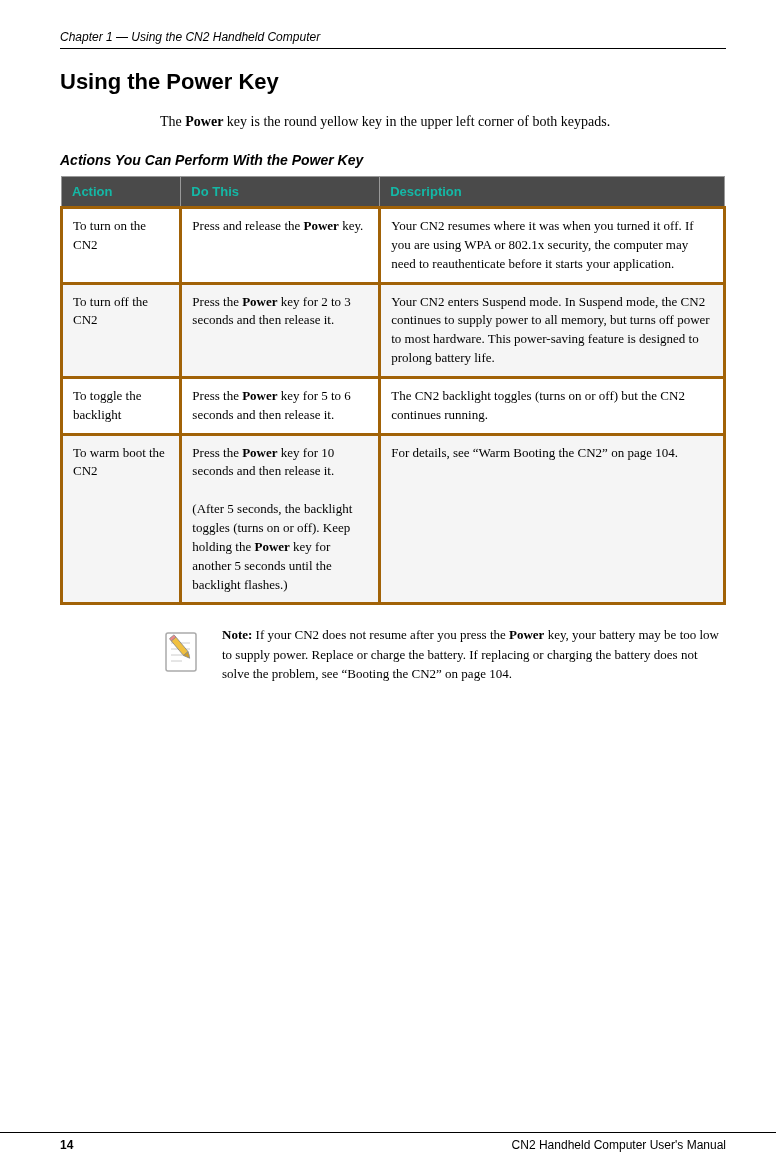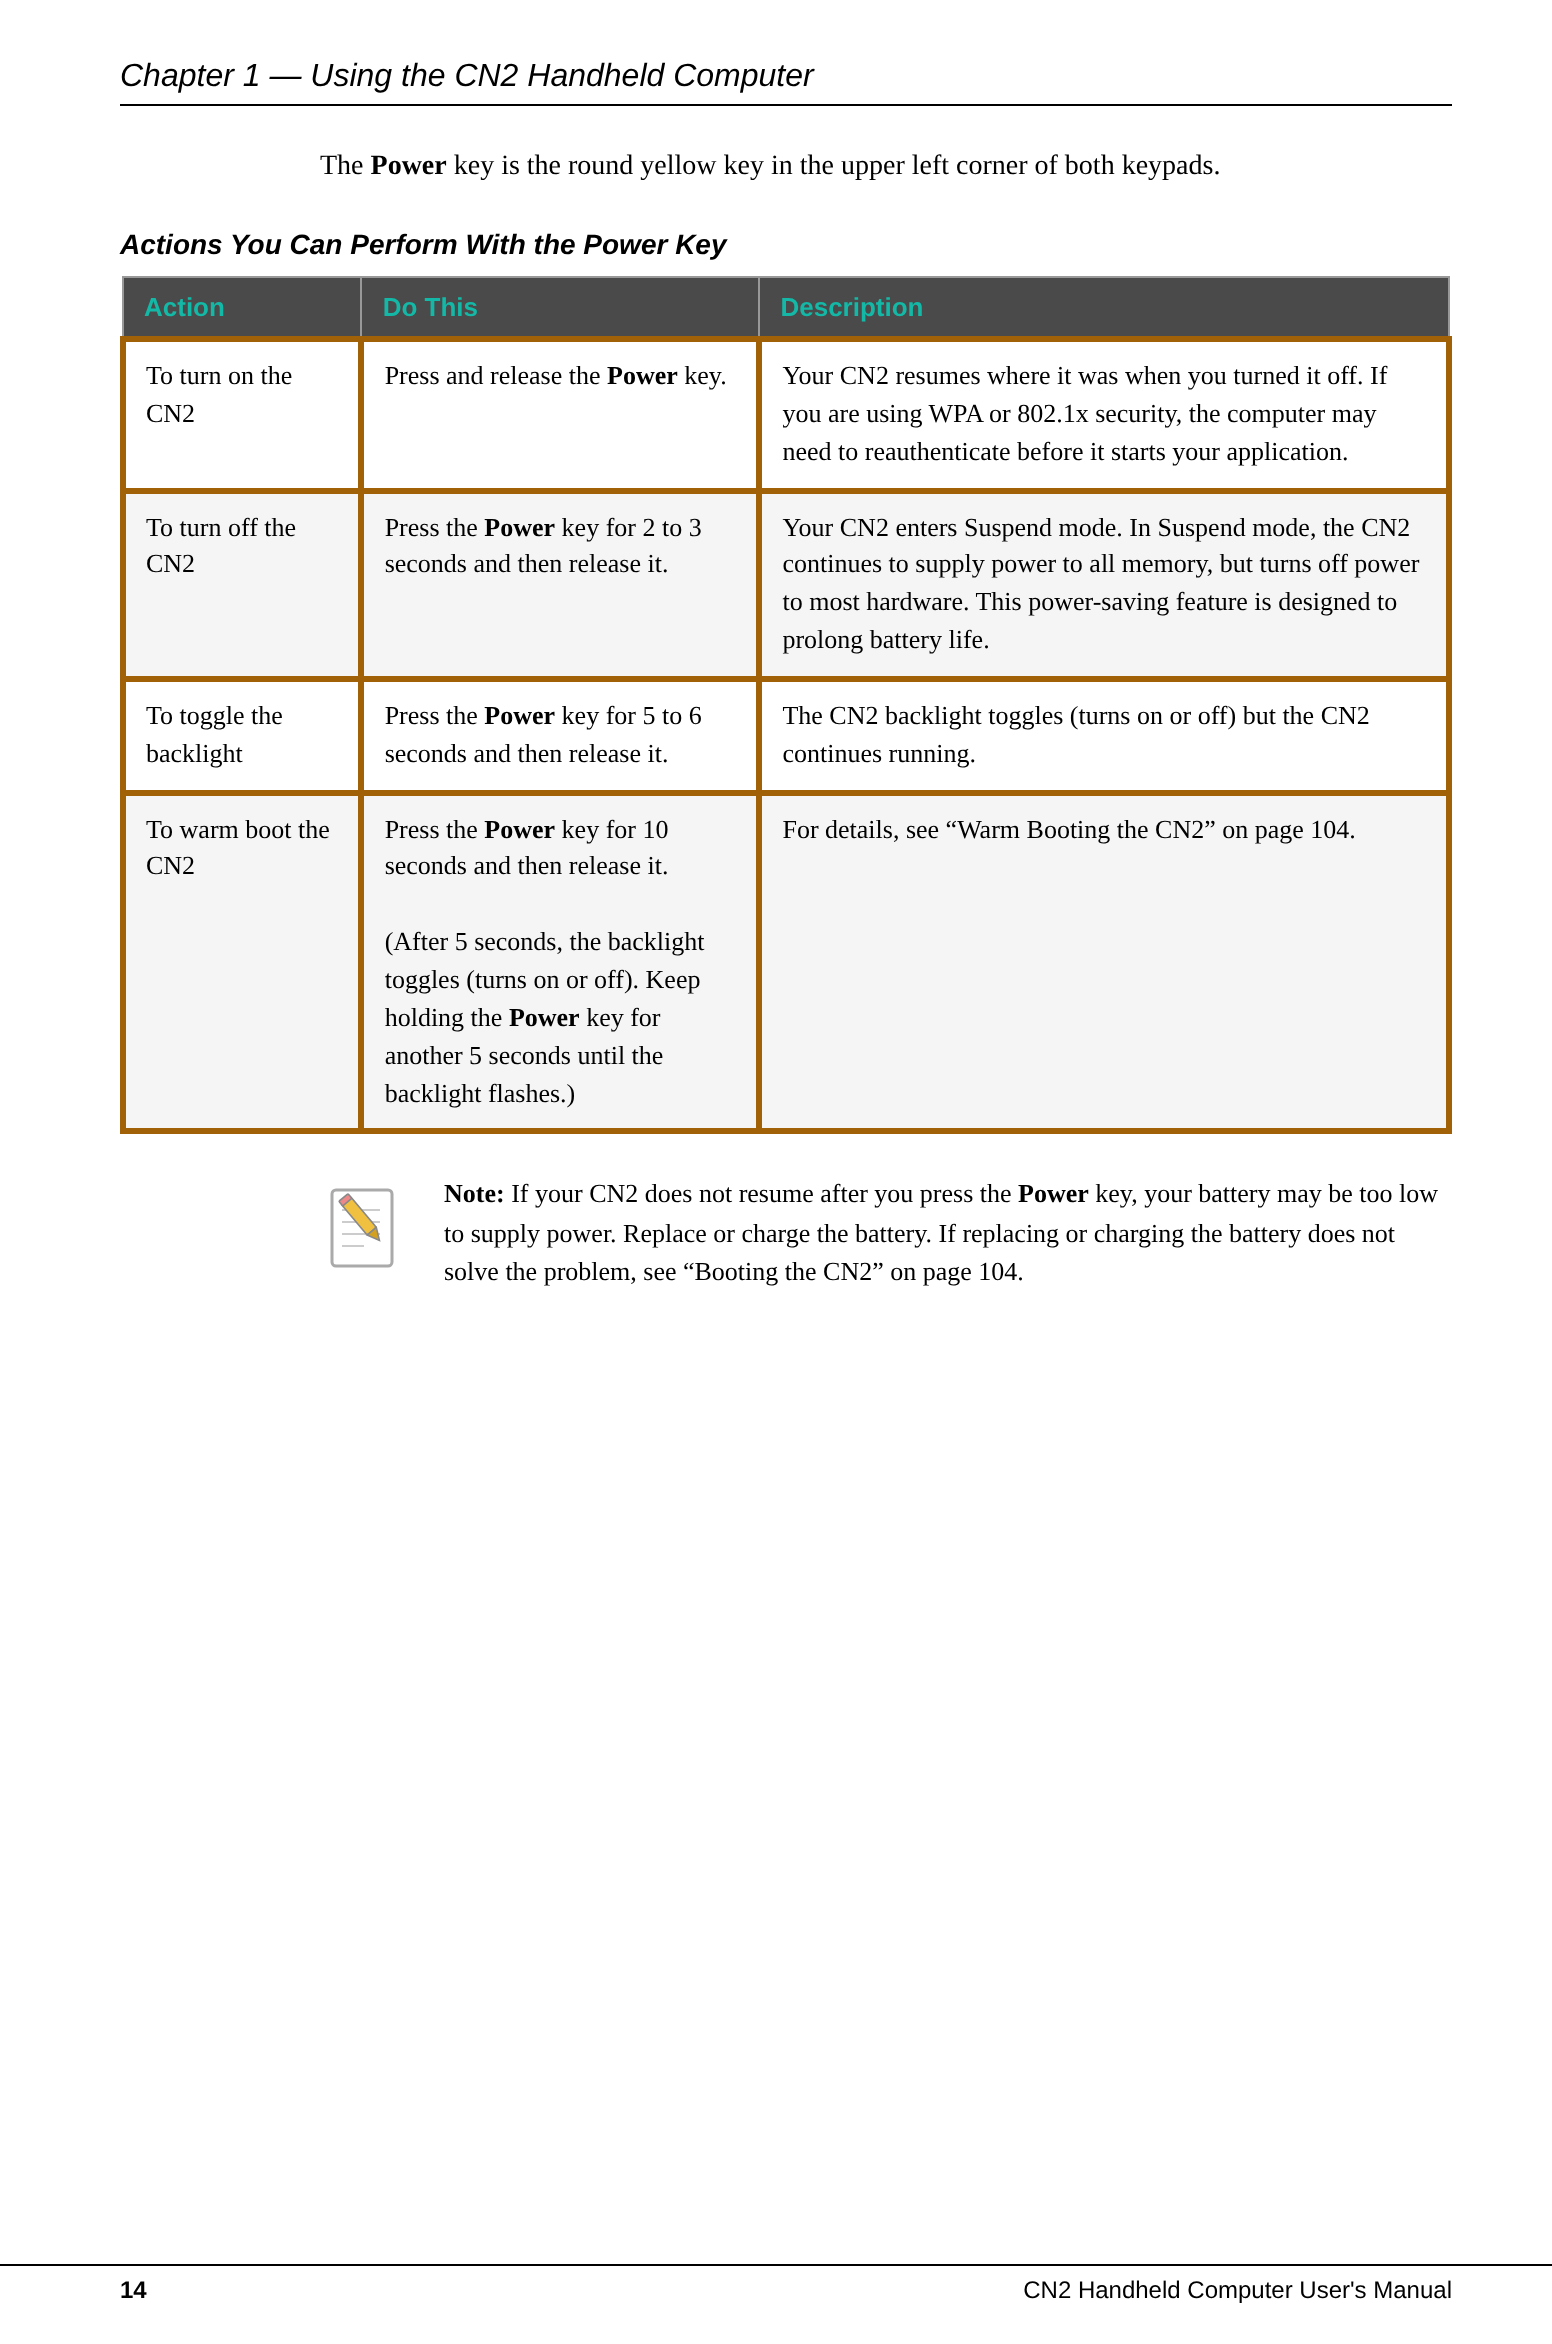--- a/index.html
+++ b/index.html
@@ -13,21 +13,21 @@
       padding: 0;
       position: relative;
     }
     .page {
       padding: 30px 50px 60px 60px;
       position: relative;
       min-height: 1172px;
     }
     .chapter-header {
       font-family: Arial, sans-serif;
-      font-size: 16px;
+      font-size: 12px;
       font-style: italic;
       border-bottom: 1px solid #000;
       padding-bottom: 4px;
       margin-bottom: 20px;
       color: #000;
     }
     .section-title {
       font-family: Arial, sans-serif;
       font-size: 22px;
       font-weight: bold;
@@ -126,20 +126,21 @@
   </style>
 </head>
 <body>
 
 <div class="page">
 
   <div class="chapter-header">
     <span>Chapter 1 — Using the CN2 Handheld Computer</span>
   </div>
 
+  <div class="section-title">Using the Power Key</div>
 
   <div class="intro-text">
     The <strong>Power</strong> key is the round yellow key in the upper left corner of both keypads.
   </div>
 
   <div class="subsection-title">Actions You Can Perform With the Power Key</div>
 
   <table>
     <thead>
       <tr>

